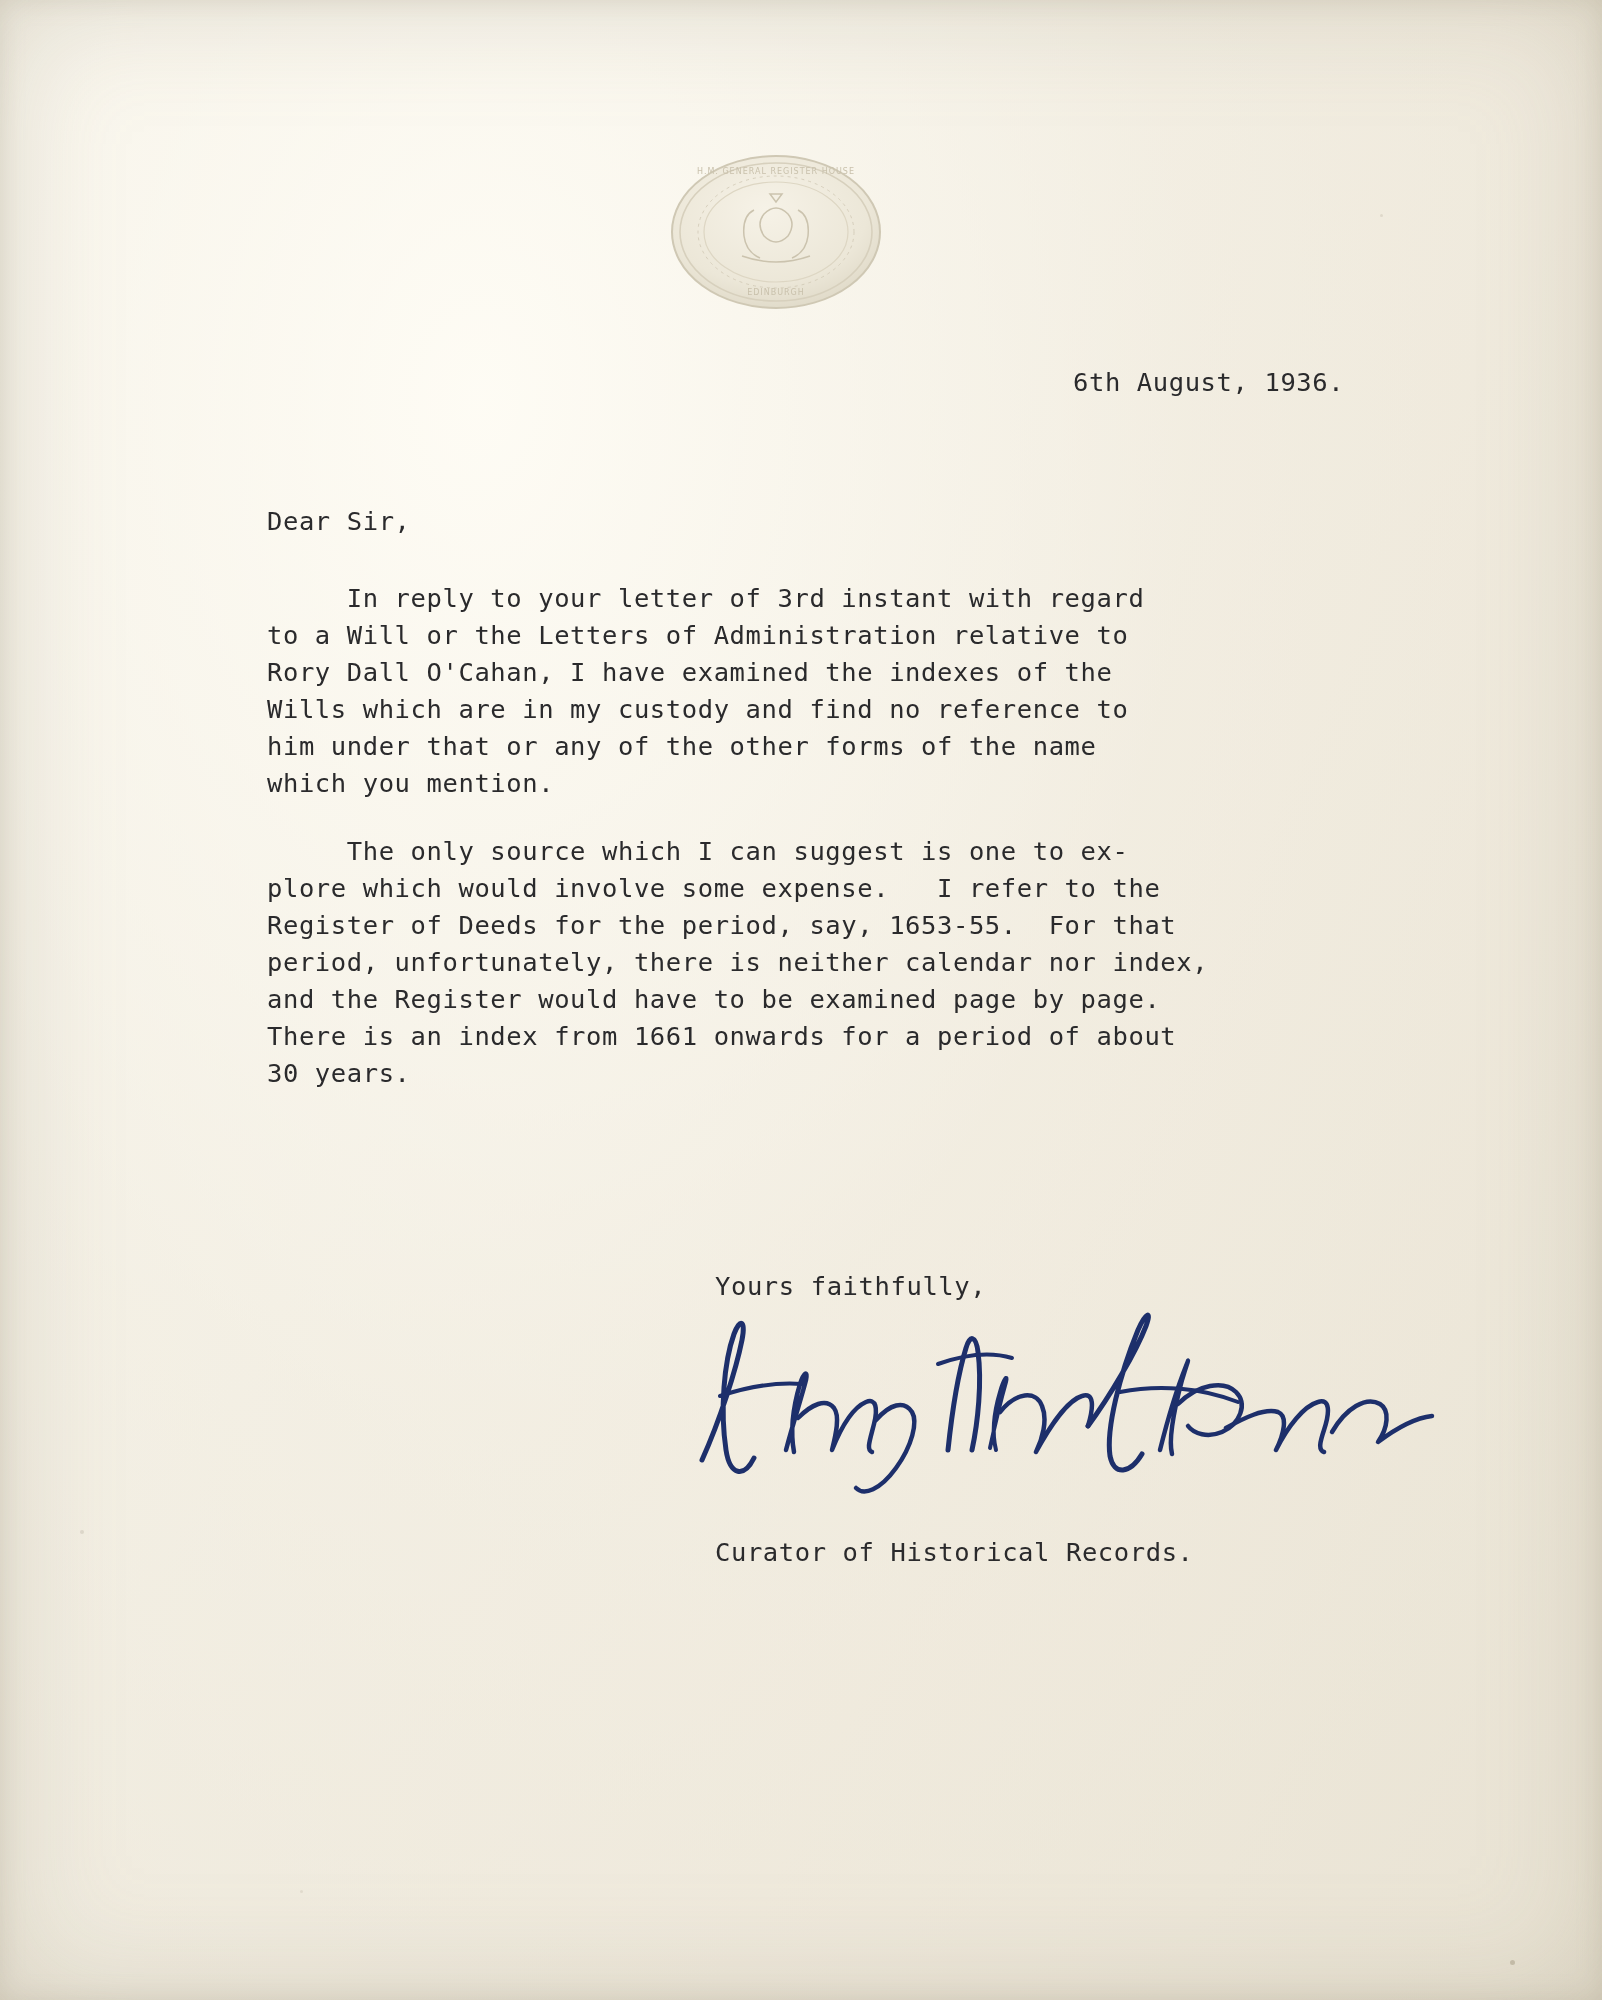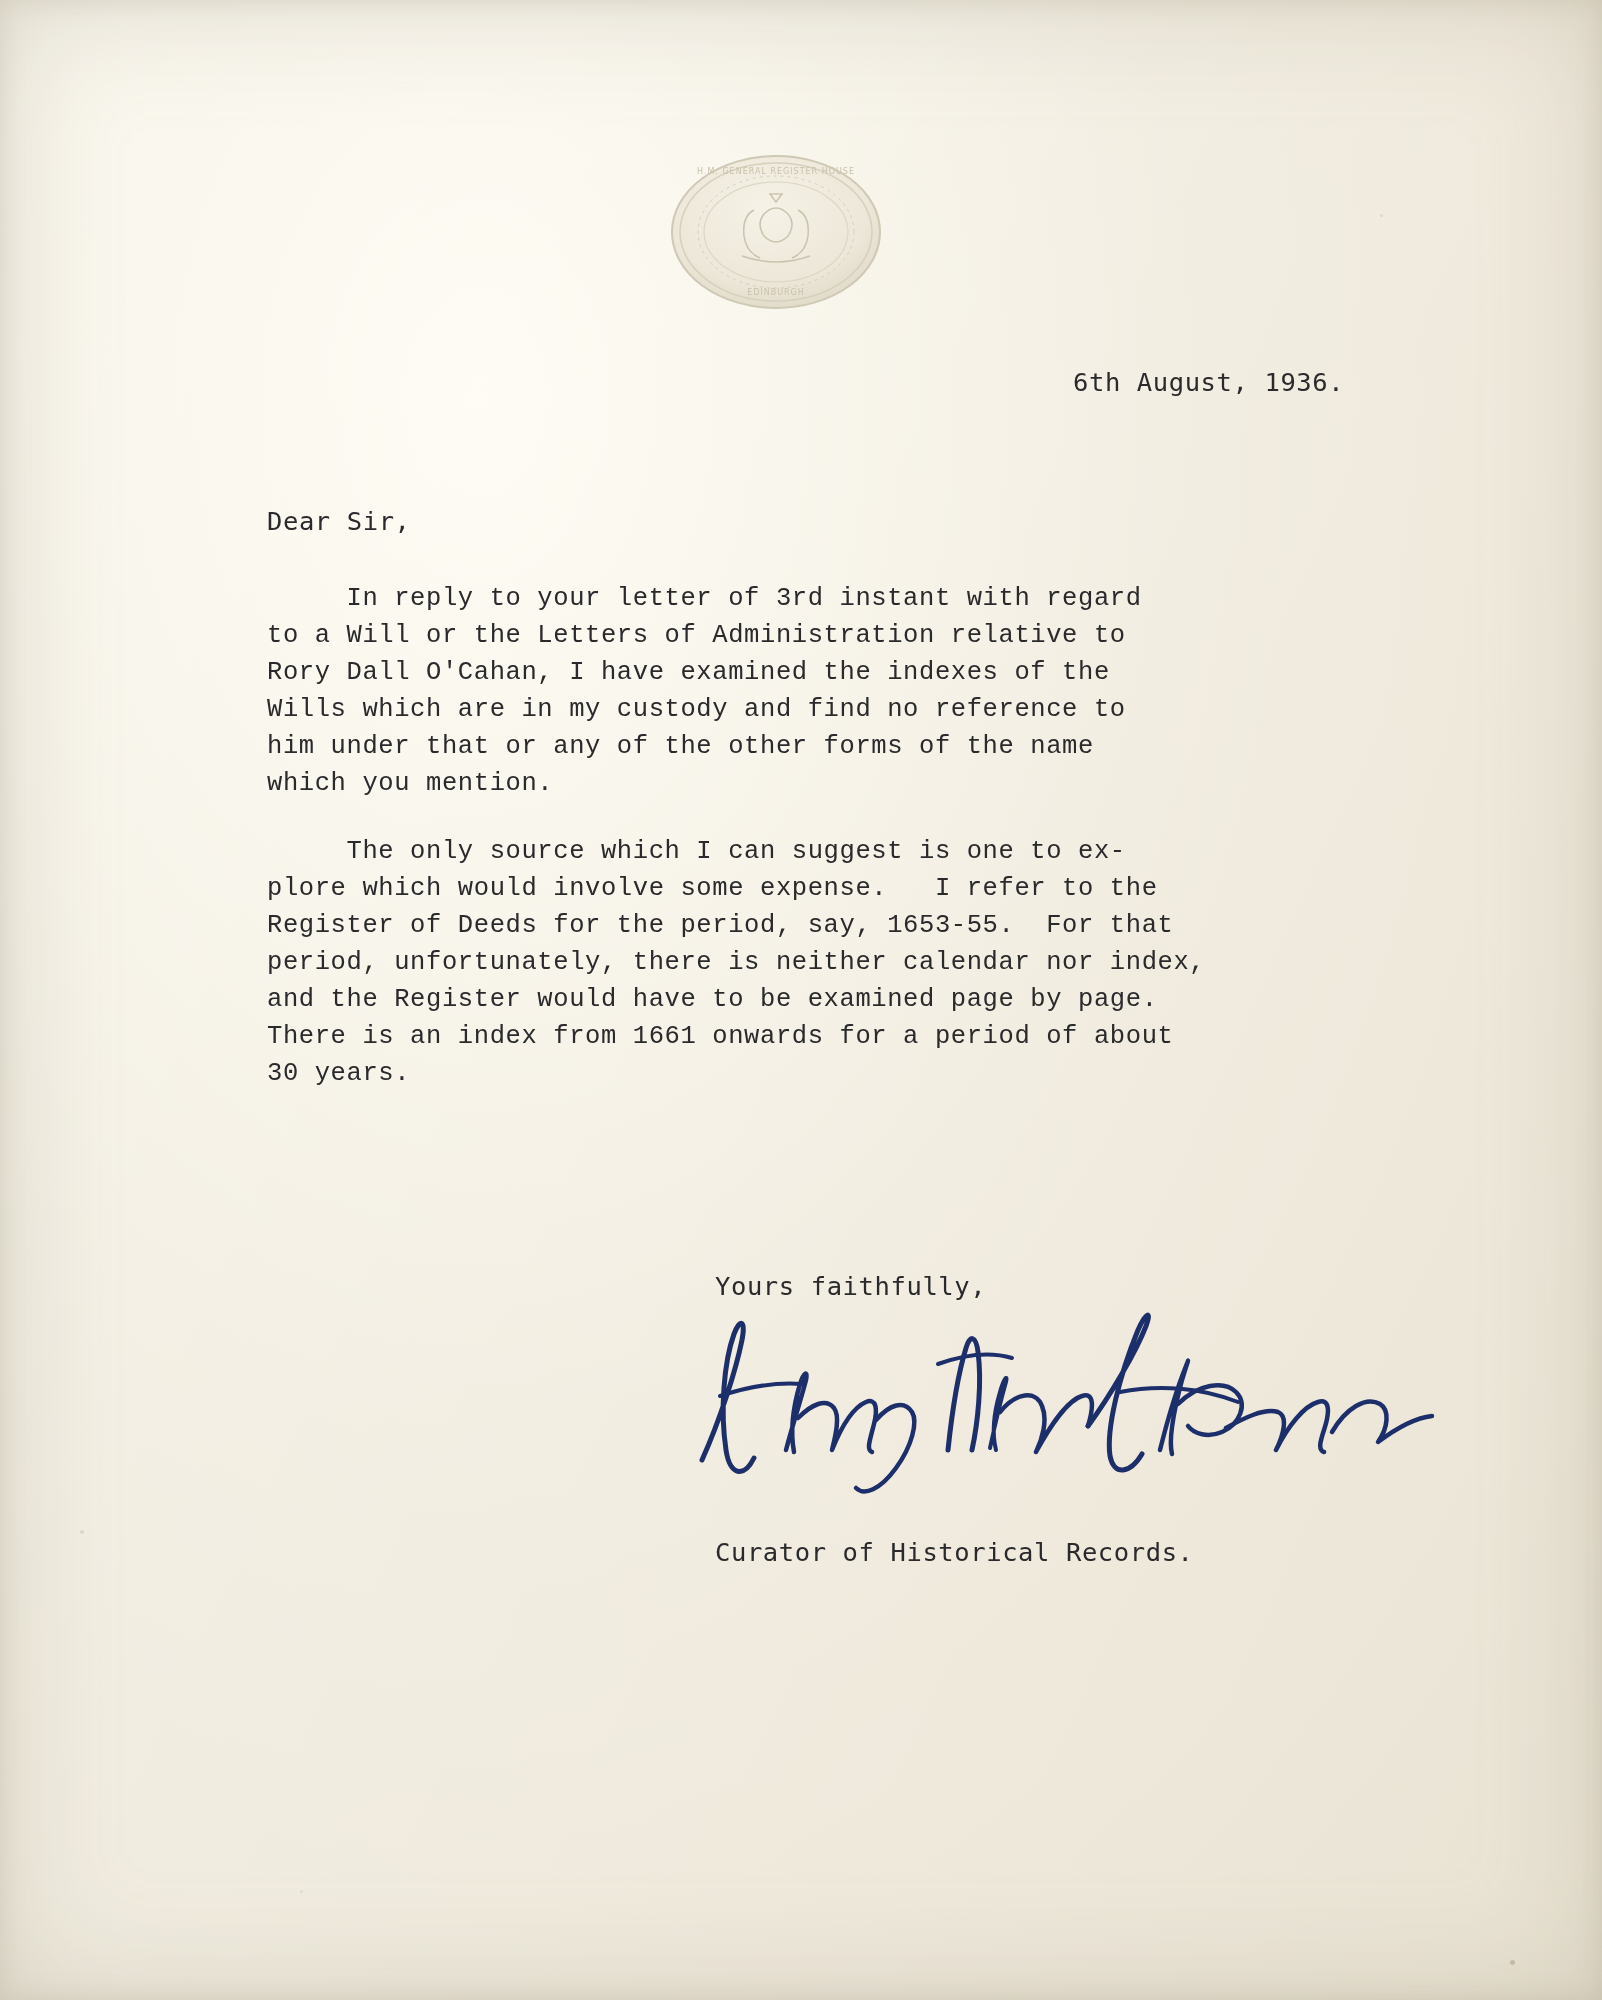--- a/index.html
+++ b/index.html
@@ -68,21 +68,20 @@
   .salutation {
     position: absolute;
     left: 252px;
     top: 503px;
     white-space: pre;
   }
   .para {
     position: absolute;
     left: 252px;
     white-space: pre;
-    font-family: Liberation Mono, monospace;
   }
   .p1 { top: 580px; }
   .p2 { top: 833px; }
   .p3 { top: 1123px; }
   .closing {
     position: absolute;
     left: 700px;
     top: 1268px;
     white-space: pre;
   }

